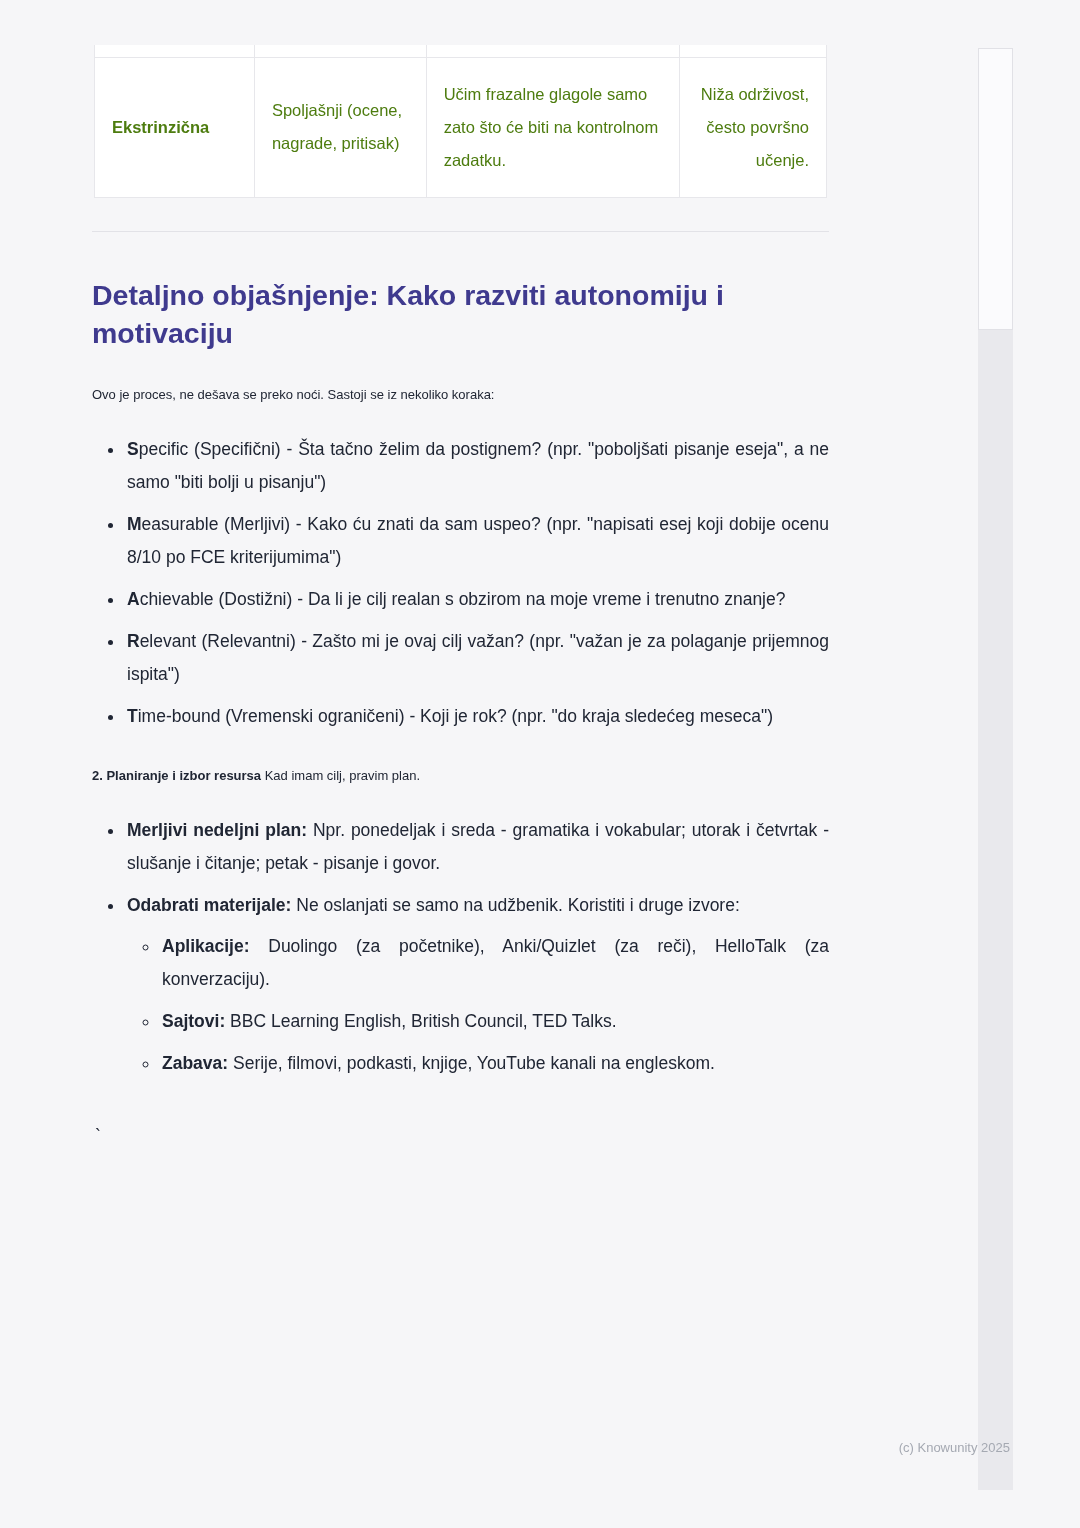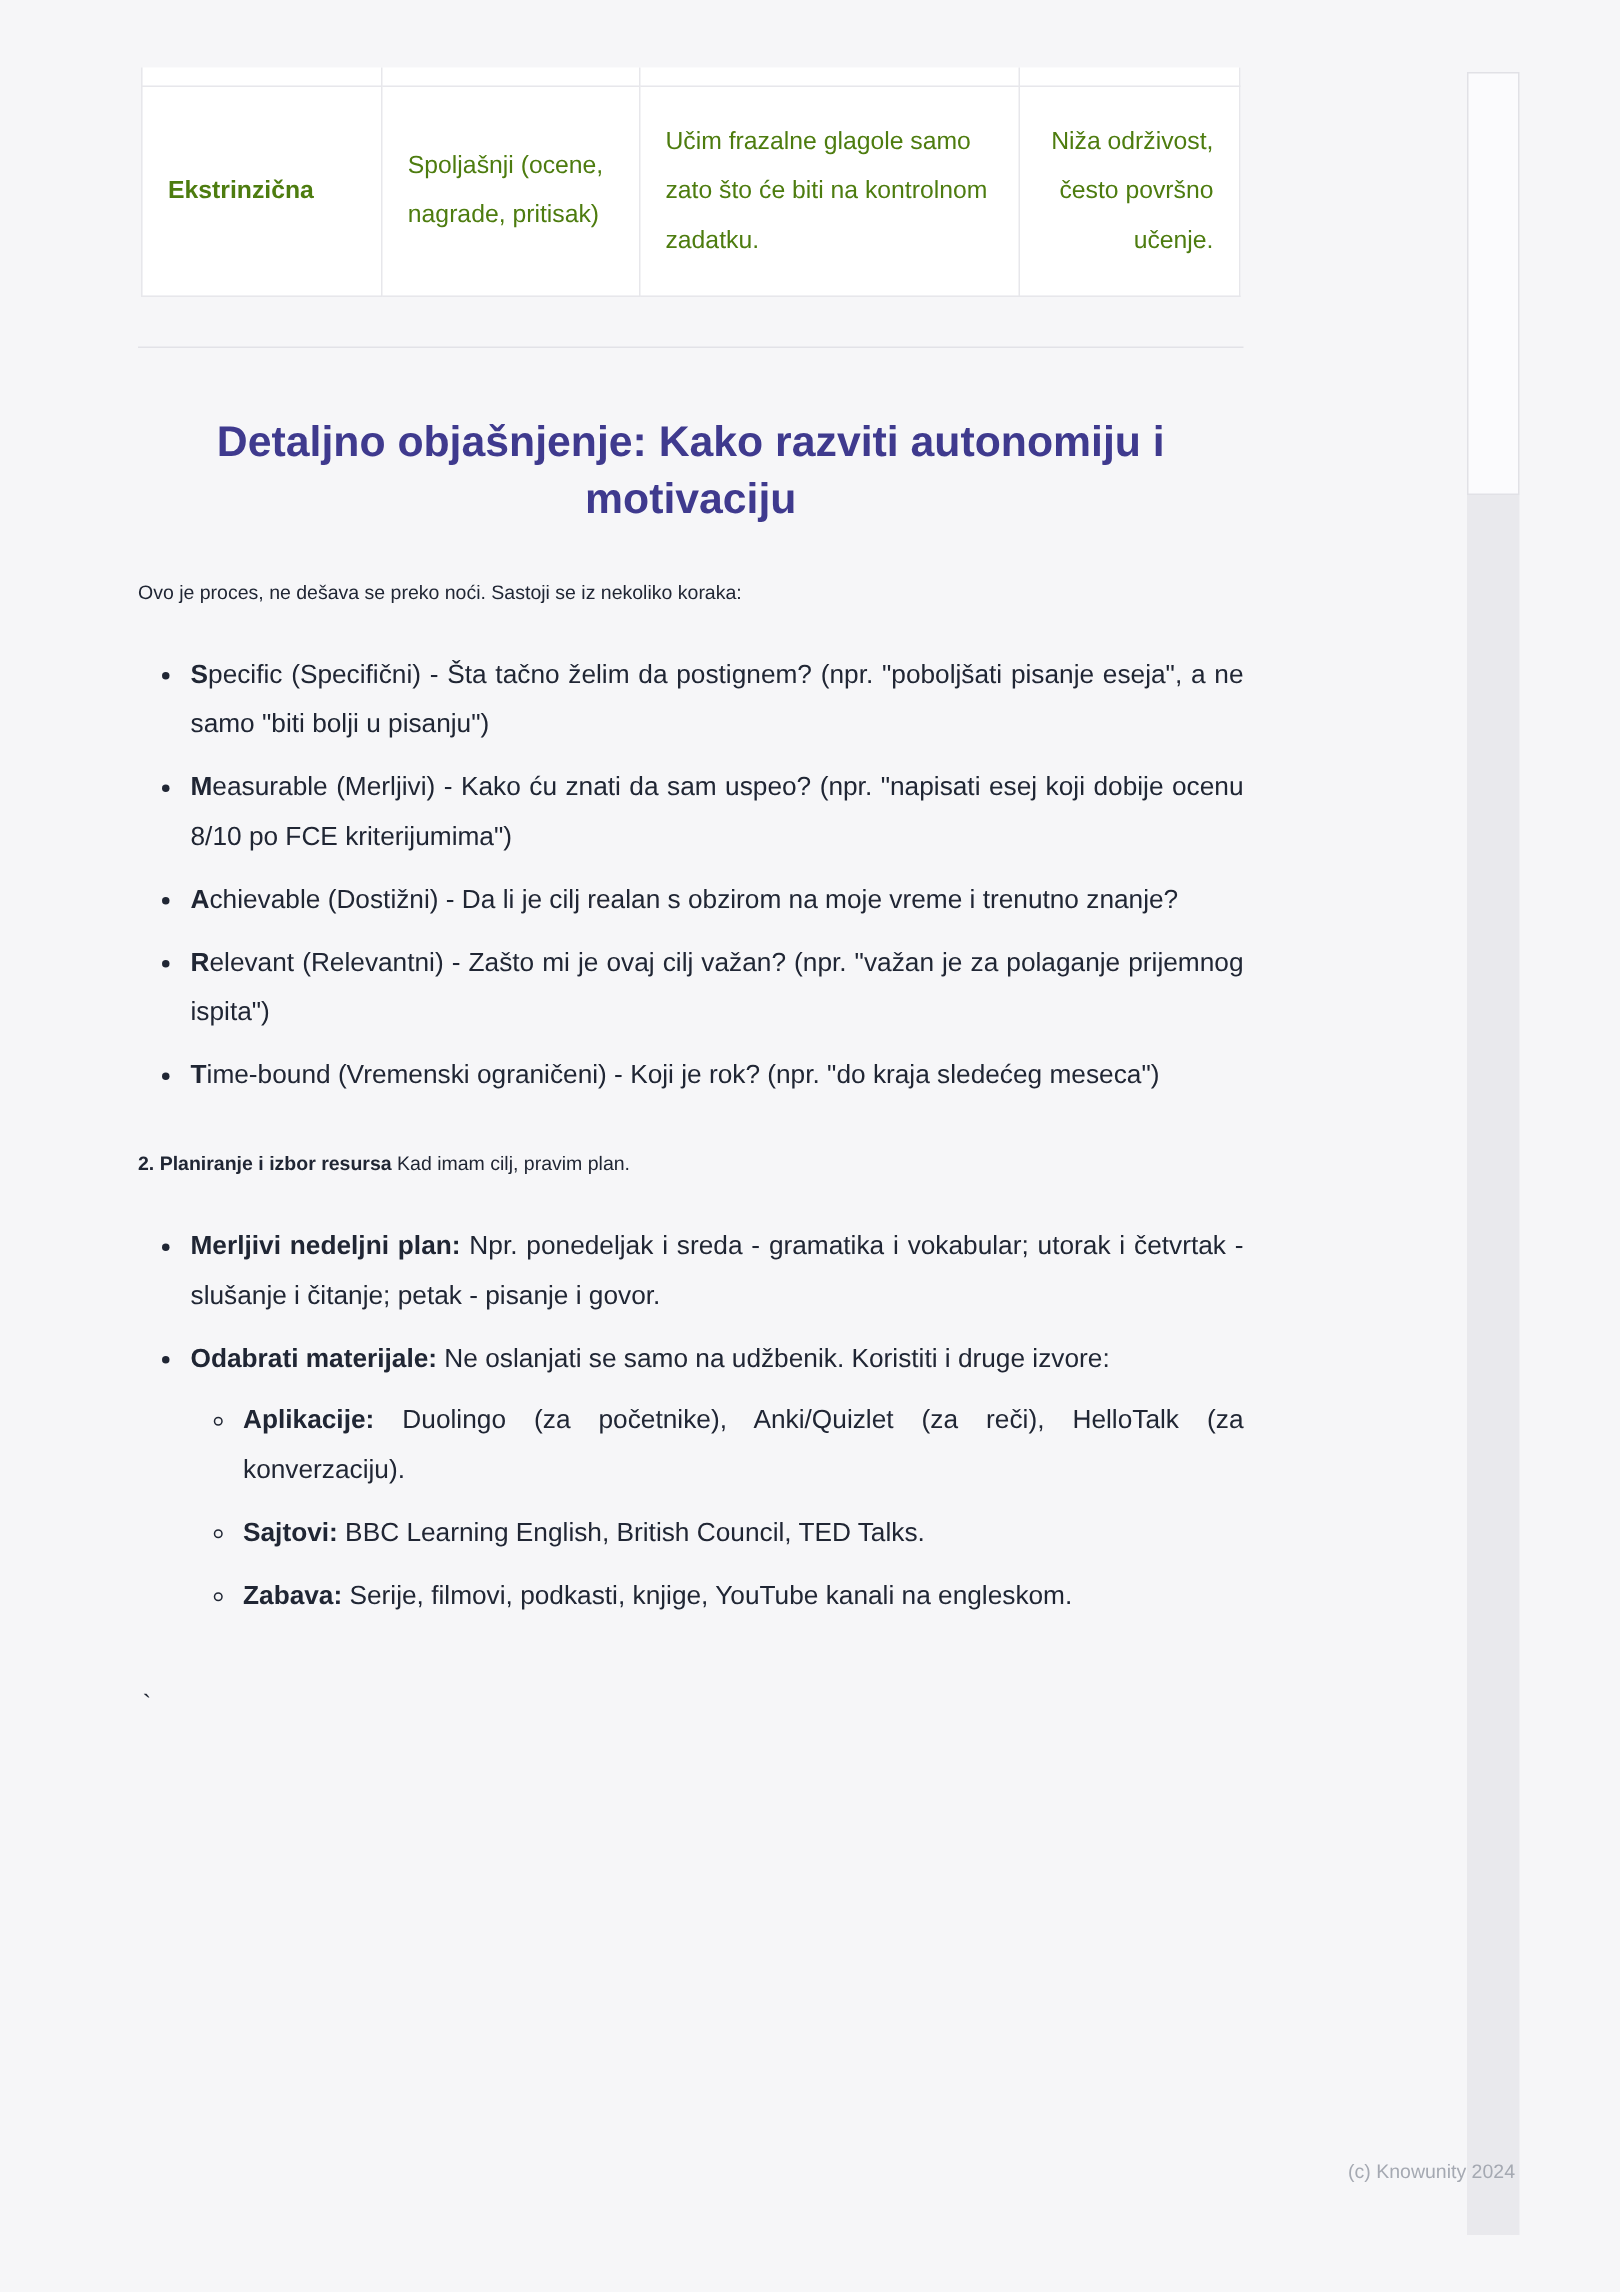--- a/index.html
+++ b/index.html
@@ -37,21 +37,20 @@
   .tbl .c4 { width: 147px; text-align: right; }
   
   hr.divider { border: none; border-top: 1px solid #e2e2e7; margin: 33px 0 0 0; width: 737px; }
   
   h1.heading {
     margin: 44px 0 0 0;
     font-size: 28.5px;
     line-height: 1.34;
     font-weight: 700;
     color: #3f3a8e;
-    text-align: center;
   }
   p.body {
     margin: 26px 0 0 0;
     font-size: 13px;
     line-height: 33px;
   }
   .just { text-align: justify; }
   strong { font-weight: 700; }
   ul.list {
     margin: 22px 0 0 0;
@@ -152,13 +151,13 @@
   </ul>
 
   <p class="stray">`</p>
 
 </div>
 
 <div class="scrollbar">
   <div class="thumb"></div>
 </div>
 
-<div class="footer">(c) Knowunity 2024</div>
+<div class="footer">(c) Knowunity 2025</div>
 
 </body></html>

